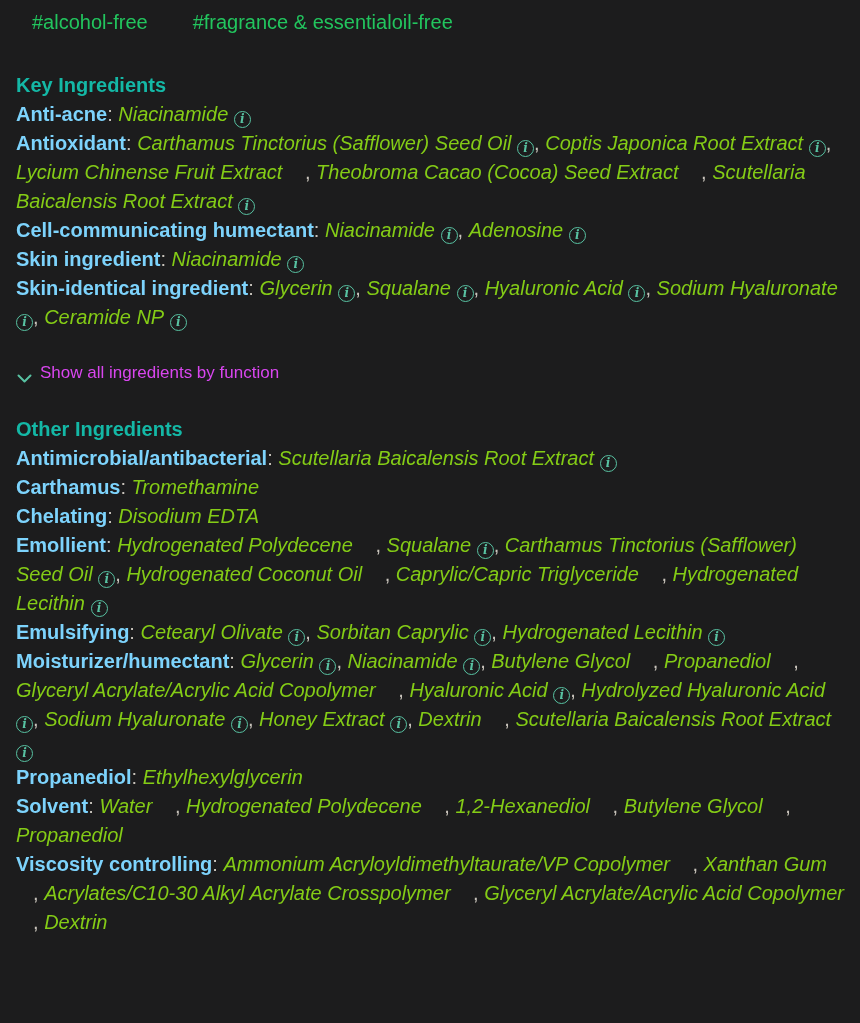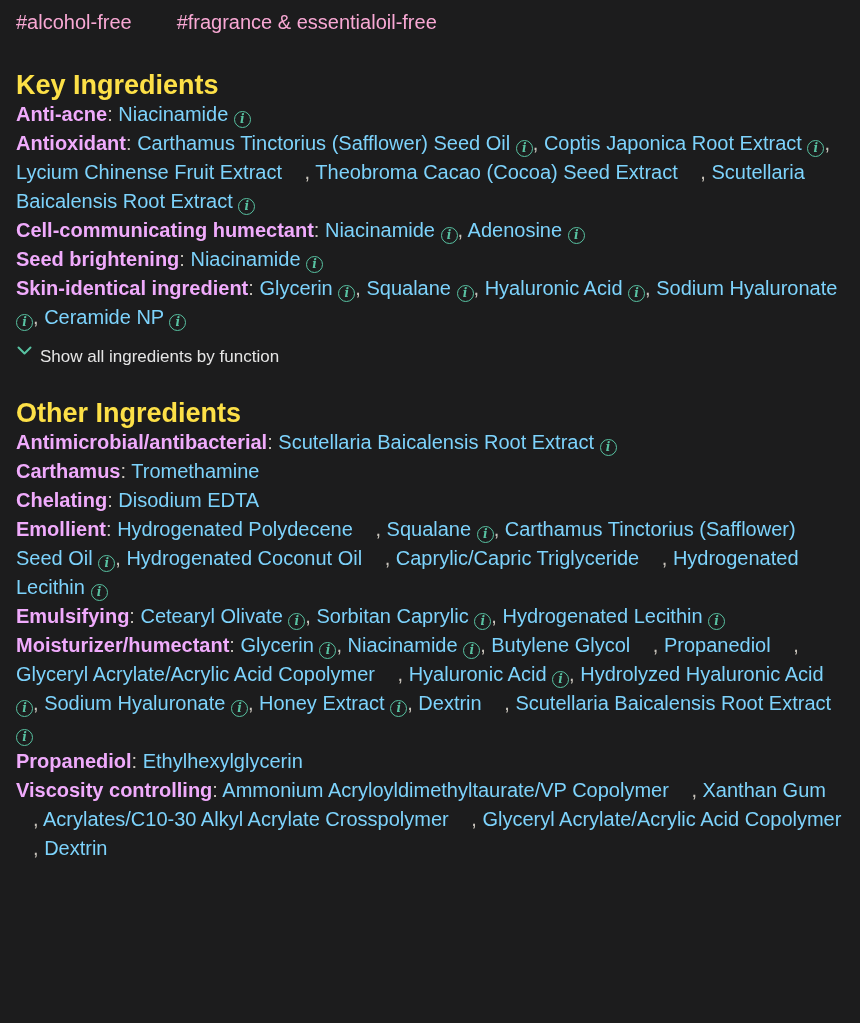--- a/index.html
+++ b/index.html
@@ -7,86 +7,87 @@
   body {
     height:1023px;
     overflow:hidden;
     background:#1c1c1d;
     font-family:"Liberation Sans", sans-serif;
     font-size:20px;
     line-height:29px;
     color:#c9c4bc;
     padding:8px 16px 0 16px;
   }
-  .hashtags { color:#f9a8d4; }
+  .hashtags { color:#22c55e;margin-left:16px; }
   .hashtag + .hashtag { margin-left:45px; }
   h2 {
-    font-size:27px; line-height:29px; font-weight:bold;
-    color:#fde047;
+    font-size:20px; line-height:29px; font-weight:bold;
+    color:#14b8a6;
   }
   .h-key { margin-top:34px; }
   .h-other { margin-top:28px; }
   .row { margin:0; }
-  .func { color:#f0abfc; font-weight:bold; }
-  .ing { color:#7dd3fc; cursor:pointer; }
+  .func { color:#7dd3fc; font-weight:bold; }
+  .ing { color:#84cc16; cursor:pointer;font-style:italic; }
   .info-icon {
     display:inline-block;
     width:17px; height:17px;
     border:1px solid #58c2a2;
     border-radius:50%;
     color:#58c2a2;
     font-family:"DejaVu Serif", serif;
     font-style:italic;
     font-weight:bold;
     font-size:12px;
     line-height:14px;
     text-align:center;
     vertical-align:-2px;
     cursor:pointer;
   }
   .info-spacer { display:inline-block; width:17px; height:1px; }
   .show-all {
-    margin-top:10px;
+    margin-top:26px;
     margin-bottom:28px;
     height:29px;
     display:flex;
-    align-items:flex-start;
+    align-items:flex-end;
     gap:7px;
-    color:#e5e5e5;
+    color:#d946ef;
     font-size:17px;
     cursor:pointer;
   }
   .chev { flex:0 0 auto; display:block; }
 </style>
 </head>
 <body>
 
 <div class="hashtags">
   <span class="hashtag">#alcohol-free</span><span class="hashtag">#fragrance &amp; essentialoil-free</span>
 </div>
 
 <h2 class="h-key">Key Ingredients</h2>
 <div id="key-rows">
     <p class="row"><span class="func">Anti-acne</span>: <span class="ing">Niacinamide</span> <span class="info-icon">i</span></p>
     <p class="row"><span class="func">Antioxidant</span>: <span class="ing">Carthamus Tinctorius (Safflower) Seed Oil</span> <span class="info-icon">i</span>, <span class="ing">Coptis Japonica Root Extract</span> <span class="info-icon">i</span>, <span class="ing">Lycium Chinense Fruit Extract</span> <span class="info-spacer"></span>, <span class="ing">Theobroma Cacao (Cocoa) Seed Extract</span> <span class="info-spacer"></span>, <span class="ing">Scutellaria Baicalensis Root Extract</span> <span class="info-icon">i</span></p>
     <p class="row"><span class="func">Cell-communicating humectant</span>: <span class="ing">Niacinamide</span> <span class="info-icon">i</span>, <span class="ing">Adenosine</span> <span class="info-icon">i</span></p>
-    <p class="row"><span class="func">Seed brightening</span>: <span class="ing">Niacinamide</span> <span class="info-icon">i</span></p>
+    <p class="row"><span class="func">Skin ingredient</span>: <span class="ing">Niacinamide</span> <span class="info-icon">i</span></p>
     <p class="row"><span class="func">Skin-identical ingredient</span>: <span class="ing">Glycerin</span> <span class="info-icon">i</span>, <span class="ing">Squalane</span> <span class="info-icon">i</span>, <span class="ing">Hyaluronic Acid</span> <span class="info-icon">i</span>, <span class="ing">Sodium Hyaluronate</span> <span class="info-icon">i</span>, <span class="ing">Ceramide NP</span> <span class="info-icon">i</span></p>
   </div>
 
 <div class="show-all">
   <svg class="chev" width="17" height="17" viewBox="0 0 17 17">
     <polyline points="2.5,5.5 8.5,11.5 14.5,5.5" fill="none" stroke="#58c2a2" stroke-width="2" stroke-linecap="round" stroke-linejoin="round"></polyline>
   </svg>
   <span>Show all ingredients by function</span>
 </div>
 
 <h2 class="h-other">Other Ingredients</h2>
 <div id="other-rows">
     <p class="row"><span class="func">Antimicrobial/antibacterial</span>: <span class="ing">Scutellaria Baicalensis Root Extract</span> <span class="info-icon">i</span></p>
     <p class="row"><span class="func">Carthamus</span>: <span class="ing">Tromethamine</span> <span class="info-spacer"></span></p>
     <p class="row"><span class="func">Chelating</span>: <span class="ing">Disodium EDTA</span> <span class="info-spacer"></span></p>
     <p class="row"><span class="func">Emollient</span>: <span class="ing">Hydrogenated Polydecene</span> <span class="info-spacer"></span>, <span class="ing">Squalane</span> <span class="info-icon">i</span>, <span class="ing">Carthamus Tinctorius (Safflower) Seed Oil</span> <span class="info-icon">i</span>, <span class="ing">Hydrogenated Coconut Oil</span> <span class="info-spacer"></span>, <span class="ing">Caprylic/Capric Triglyceride</span> <span class="info-spacer"></span>, <span class="ing">Hydrogenated Lecithin</span> <span class="info-icon">i</span></p>
     <p class="row"><span class="func">Emulsifying</span>: <span class="ing">Cetearyl Olivate</span> <span class="info-icon">i</span>, <span class="ing">Sorbitan Caprylic</span> <span class="info-icon">i</span>, <span class="ing">Hydrogenated Lecithin</span> <span class="info-icon">i</span></p>
     <p class="row"><span class="func">Moisturizer/humectant</span>: <span class="ing">Glycerin</span> <span class="info-icon">i</span>, <span class="ing">Niacinamide</span> <span class="info-icon">i</span>, <span class="ing">Butylene Glycol</span> <span class="info-spacer"></span>, <span class="ing">Propanediol</span> <span class="info-spacer"></span>, <span class="ing">Glyceryl Acrylate/Acrylic Acid Copolymer</span> <span class="info-spacer"></span>, <span class="ing">Hyaluronic Acid</span> <span class="info-icon">i</span>, <span class="ing">Hydrolyzed Hyaluronic Acid</span> <span class="info-icon">i</span>, <span class="ing">Sodium Hyaluronate</span> <span class="info-icon">i</span>, <span class="ing">Honey Extract</span> <span class="info-icon">i</span>, <span class="ing">Dextrin</span> <span class="info-spacer"></span>, <span class="ing">Scutellaria Baicalensis Root Extract</span> <span class="info-icon">i</span></p>
     <p class="row"><span class="func">Propanediol</span>: <span class="ing">Ethylhexylglycerin</span></p>
+    <p class="row"><span class="func">Solvent</span>: <span class="ing">Water</span> <span class="info-spacer"></span>, <span class="ing">Hydrogenated Polydecene</span> <span class="info-spacer"></span>, <span class="ing">1,2-Hexanediol</span> <span class="info-spacer"></span>, <span class="ing">Butylene Glycol</span> <span class="info-spacer"></span>, <span class="ing">Propanediol</span></p>
     <p class="row"><span class="func">Viscosity controlling</span>: <span class="ing">Ammonium Acryloyldimethyltaurate/VP Copolymer</span> <span class="info-spacer"></span>, <span class="ing">Xanthan Gum</span> <span class="info-spacer"></span>, <span class="ing">Acrylates/C10-30 Alkyl Acrylate Crosspolymer</span> <span class="info-spacer"></span>, <span class="ing">Glyceryl Acrylate/Acrylic Acid Copolymer</span> <span class="info-spacer"></span>, <span class="ing">Dextrin</span></p>
   </div>
 
 </body></html>

